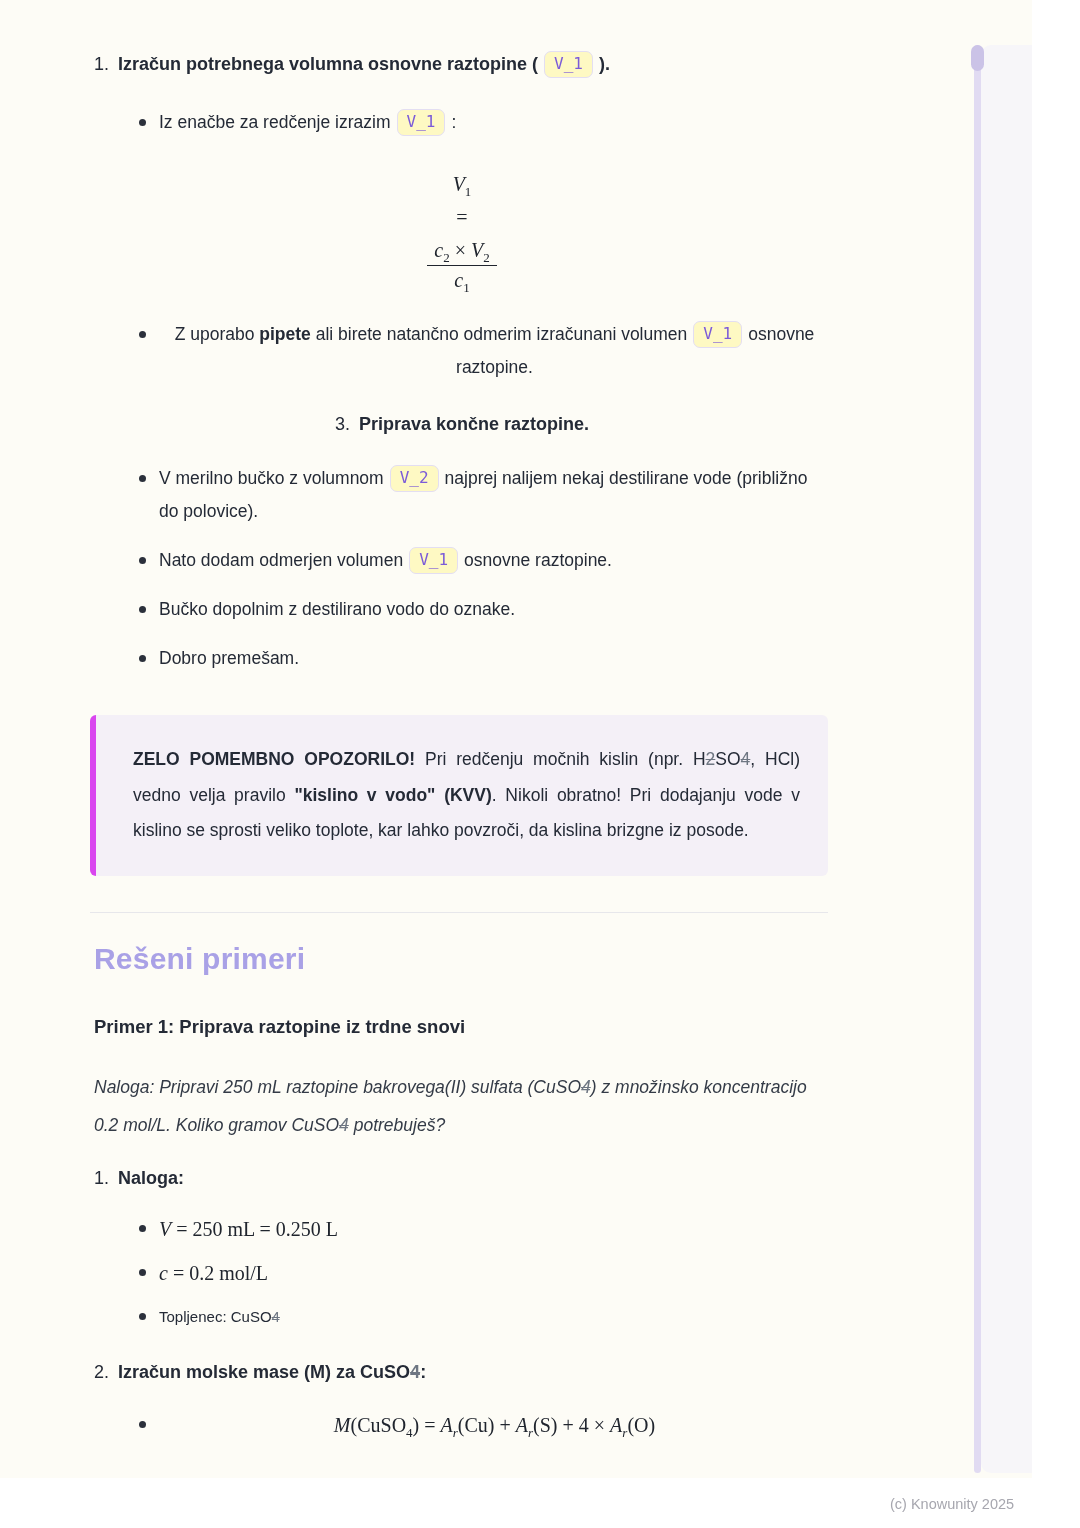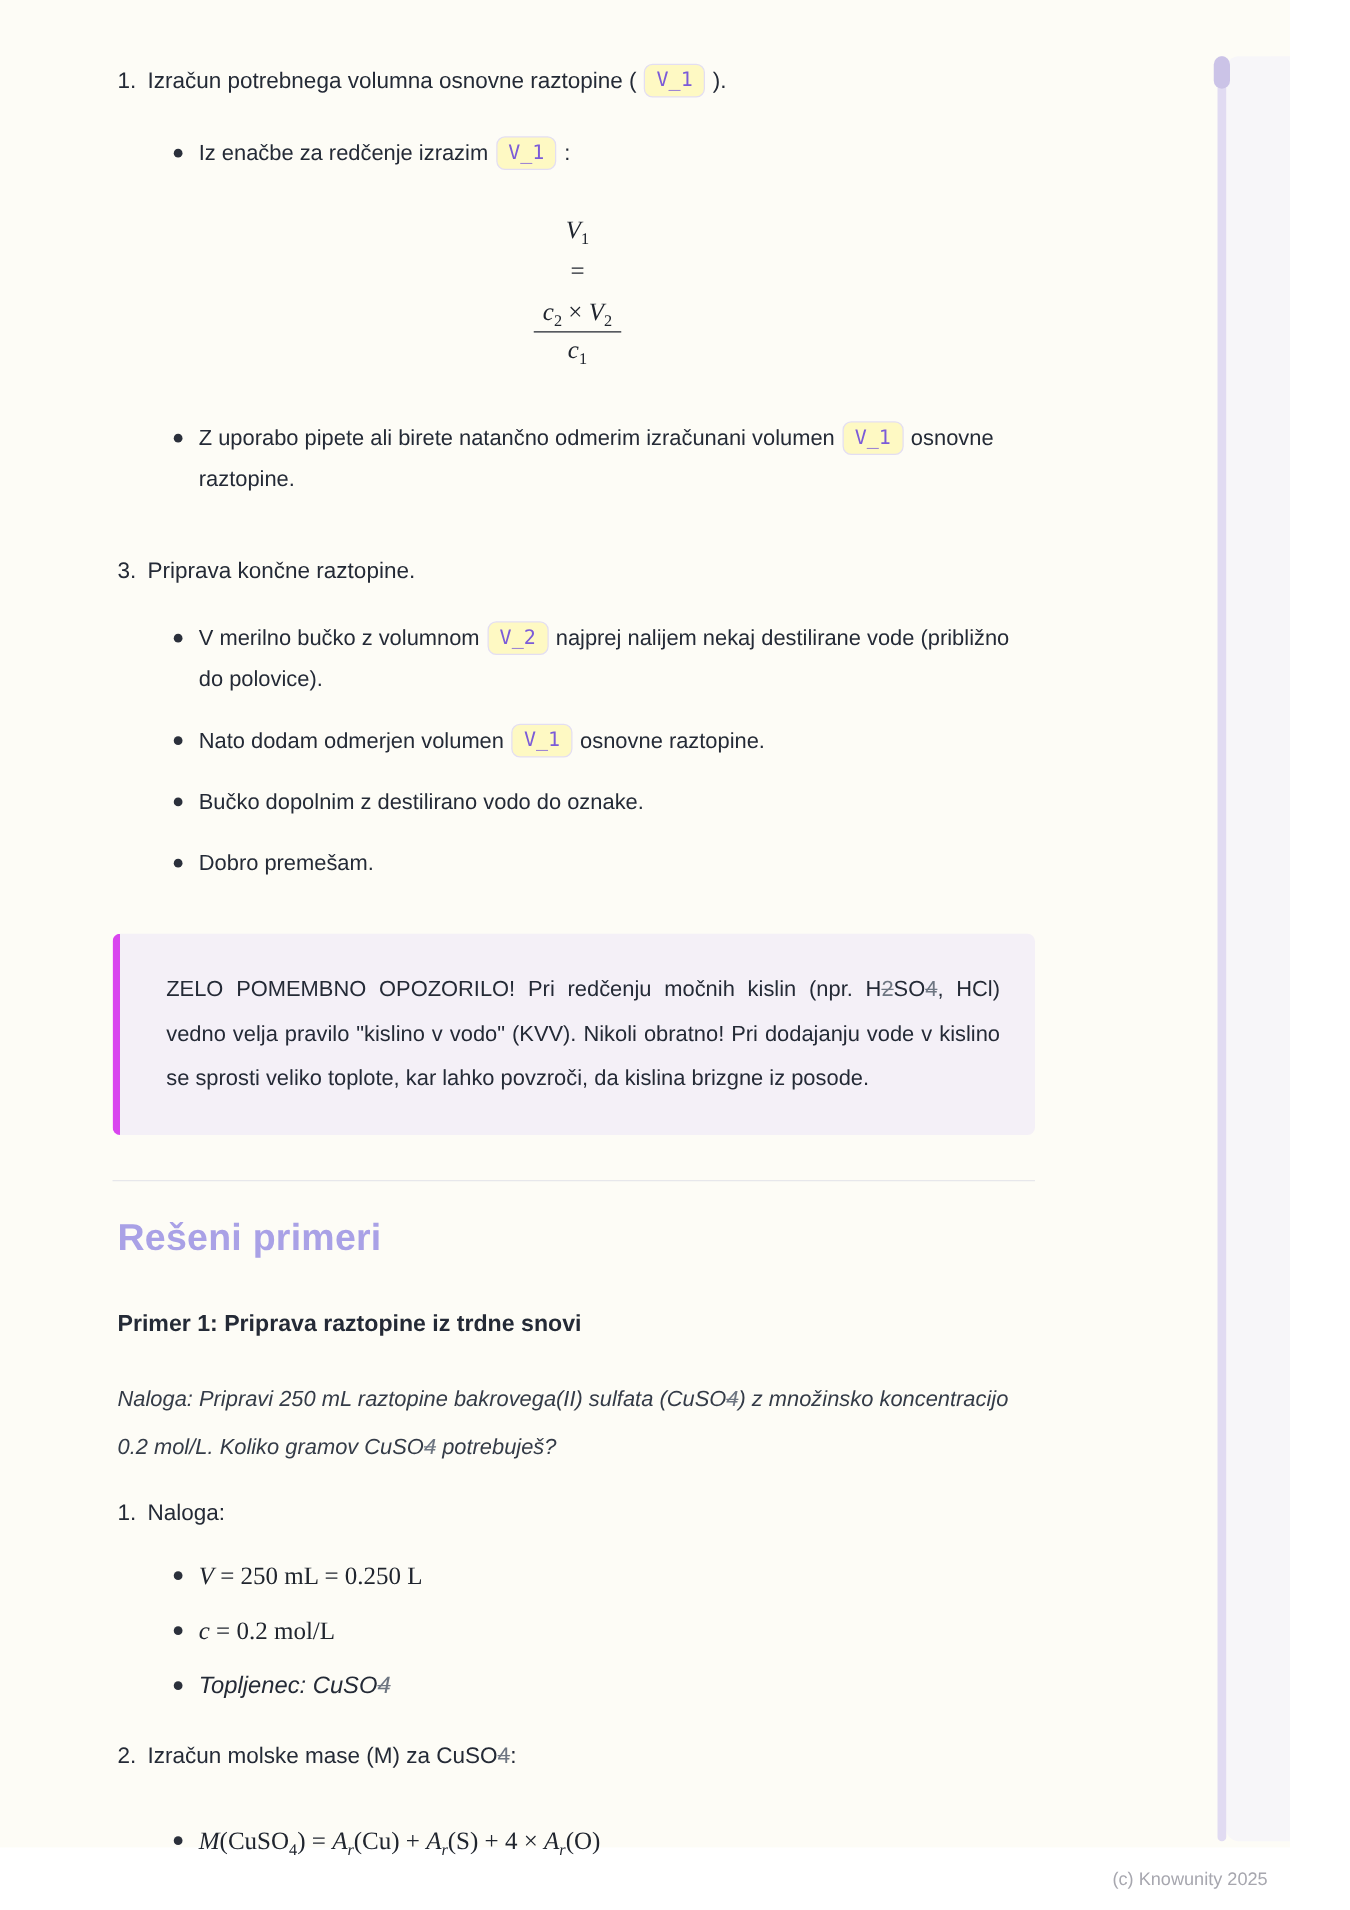--- a/index.html
+++ b/index.html
@@ -13,21 +13,21 @@
   }
   
   .white-right{position:absolute;left:1032px;top:0;width:48px;bottom:0;background:#FFFFFF;}
   .white-bottom{position:absolute;left:0;right:0;top:1478px;bottom:0;background:#FFFFFF;}
   .side-panel{position:absolute;left:981px;top:45px;width:51px;height:1428px;background:#F7F6F9;border-radius:10px 0 0 10px;}
   .scroll-line{position:absolute;left:974px;top:45px;width:7px;height:1428px;background:#E1DBF2;border-radius:4px;}
   .scroll-thumb{position:absolute;left:971px;top:45px;width:13px;height:26px;background:#CBC3E7;border-radius:7px;}
 
   .content{position:absolute;left:94px;top:50px;width:736px;}
 
-  .b{font-weight:400;}
+  .b{font-weight:700;}
   .otitle{font-size:18px;line-height:28px;}
   .onum{margin-right:9px;font-weight:400;}
 
   .bullet{position:relative;margin-left:44px;padding-left:21px;font-size:17.5px;line-height:33px;}
   .bullet::before{content:"";position:absolute;left:1px;top:13px;width:7px;height:7px;border-radius:50%;background:#2B303B;}
 
   .badge{
     display:inline-block;
     font-family:"DejaVu Sans Mono", monospace;
     font-size:16px;line-height:20px;
@@ -68,21 +68,21 @@
 
   .m-bullet{position:relative;margin-left:44px;padding-left:21px;line-height:26px;}
   .m-bullet::before{content:"";position:absolute;left:1px;top:9px;width:7px;height:7px;border-radius:50%;background:#2B303B;}
 
   .footer{
     position:absolute;left:890px;top:1496px;
     font-size:14.5px;color:#A7A7AF;
   }
 
   .mt16{margin-top:16px;} .mt18{margin-top:18px;} .mt20{margin-top:20px;}
-  .mt24{margin-top:24px;} .mt26{margin-top:42px;} .mt28{margin-top:28px;} .mt40{margin-top:40px;}
+  .mt24{margin-top:24px;} .mt26{margin-top:26px;text-align:center;} .mt28{margin-top:28px;} .mt40{margin-top:40px;}
 </style>
 </head>
 <body>
 
 <div class="white-right"></div>
 <div class="white-bottom"></div>
 <div class="side-panel"></div>
 <div class="scroll-line"></div>
 <div class="scroll-thumb"></div>
 
@@ -146,21 +146,21 @@
   <div class="otitle mt20">
     <span class="onum">1.</span><span class="b">Naloga:</span>
   </div>
 
   <div class="m-bullet mt24 math">
     <span class="mi">V</span><span> = 250 mL = 0.250 L</span>
   </div>
   <div class="m-bullet mt18 math">
     <span class="mi">c</span><span> = 0.2 mol/L</span>
   </div>
-  <div class="m-bullet mt18" style="font-size:19px;font-style:italic;">
+  <div class="m-bullet mt18" style="font-size:15px;">
     <span>Topljenec: CuSO</span><span class="strike">4</span>
   </div>
 
   <div class="otitle mt28">
     <span class="onum">2.</span><span class="b">Izračun molske mase (M) za CuSO</span><span class="b strike">4</span><span class="b">:</span>
   </div>
 
   <div class="m-bullet mt26 math">
     <span class="mi">M</span><span>(CuSO</span><sub>4</sub><span>) = </span><span class="mi">A</span><sub class="mi">r</sub><span>(Cu) + </span><span class="mi">A</span><sub class="mi">r</sub><span>(S) + 4 × </span><span class="mi">A</span><sub class="mi">r</sub><span>(O)</span>
   </div>

